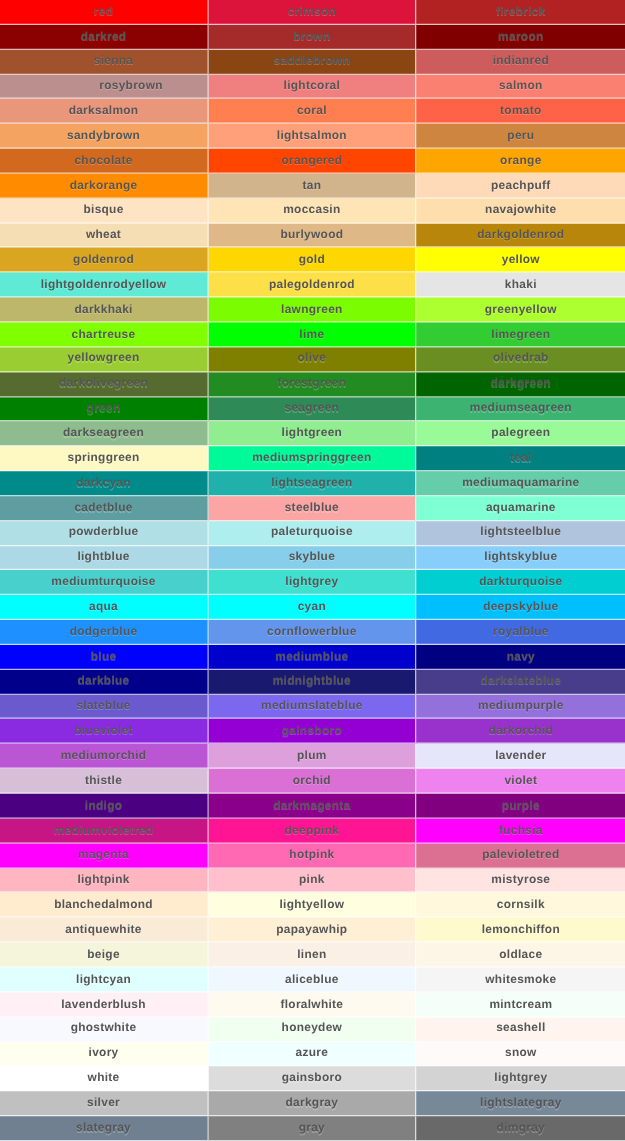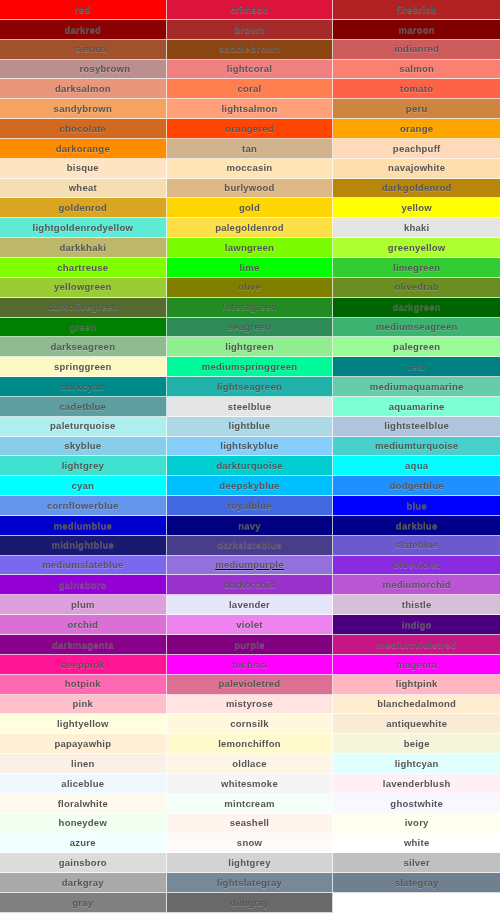--- a/index.html
+++ b/index.html
@@ -223,35 +223,38 @@
     </div>
     <div class="swatch" style="background-color: rgb(32, 178, 170);">
       <span class="swatch-label">lightseagreen</span>
     </div>
     <div class="swatch" style="background-color: rgb(102, 205, 170);">
       <span class="swatch-label">mediumaquamarine</span>
     </div>
     <div class="swatch" style="background-color: rgb(95, 158, 160);">
       <span class="swatch-label">cadetblue</span>
     </div>
-    <div class="swatch" style="background-color: #e5e5e5;">
+    <div class="swatch" style="background-color: #fca5a5;">
       <span class="swatch-label">steelblue</span>
     </div>
     <div class="swatch" style="background-color: rgb(127, 255, 212);">
       <span class="swatch-label">aquamarine</span>
     </div>
+    <div class="swatch" style="background-color: rgb(176, 224, 230);">
+      <span class="swatch-label">powderblue</span>
+    </div>
     <div class="swatch" style="background-color: rgb(175, 238, 238);">
       <span class="swatch-label">paleturquoise</span>
     </div>
+    <div class="swatch" style="background-color: rgb(176, 196, 222);">
+      <span class="swatch-label">lightsteelblue</span>
+    </div>
     <div class="swatch" style="background-color: rgb(173, 216, 230);">
       <span class="swatch-label">lightblue</span>
     </div>
-    <div class="swatch" style="background-color: rgb(176, 196, 222);">
-      <span class="swatch-label">lightsteelblue</span>
-    </div>
     <div class="swatch" style="background-color: rgb(135, 206, 235);">
       <span class="swatch-label">skyblue</span>
     </div>
     <div class="swatch" style="background-color: rgb(135, 206, 250);">
       <span class="swatch-label">lightskyblue</span>
     </div>
     <div class="swatch" style="background-color: rgb(72, 209, 204);">
       <span class="swatch-label">mediumturquoise</span>
     </div>
     <div class="swatch" style="background-color: rgb(64, 224, 208);">
@@ -295,21 +298,21 @@
     </div>
     <div class="swatch" style="background-color: rgb(72, 61, 139);">
       <span class="swatch-label">darkslateblue</span>
     </div>
     <div class="swatch" style="background-color: rgb(106, 90, 205);">
       <span class="swatch-label">slateblue</span>
     </div>
     <div class="swatch" style="background-color: rgb(123, 104, 238);">
       <span class="swatch-label">mediumslateblue</span>
     </div>
-    <div class="swatch" style="background-color: rgb(147, 112, 219); text-decoration: underline;">
+    <div class="swatch" style="background-color: rgb(147, 112, 219);">
       <span class="swatch-label">mediumpurple</span>
     </div>
     <div class="swatch" style="background-color: rgb(138, 43, 226);">
       <span class="swatch-label">blueviolet</span>
     </div>
     <div class="swatch" style="background-color: rgb(148, 0, 211);">
       <span class="swatch-label">gainsboro</span>
     </div>
     <div class="swatch" style="background-color: rgb(153, 50, 204);">
       <span class="swatch-label">darkorchid</span>

